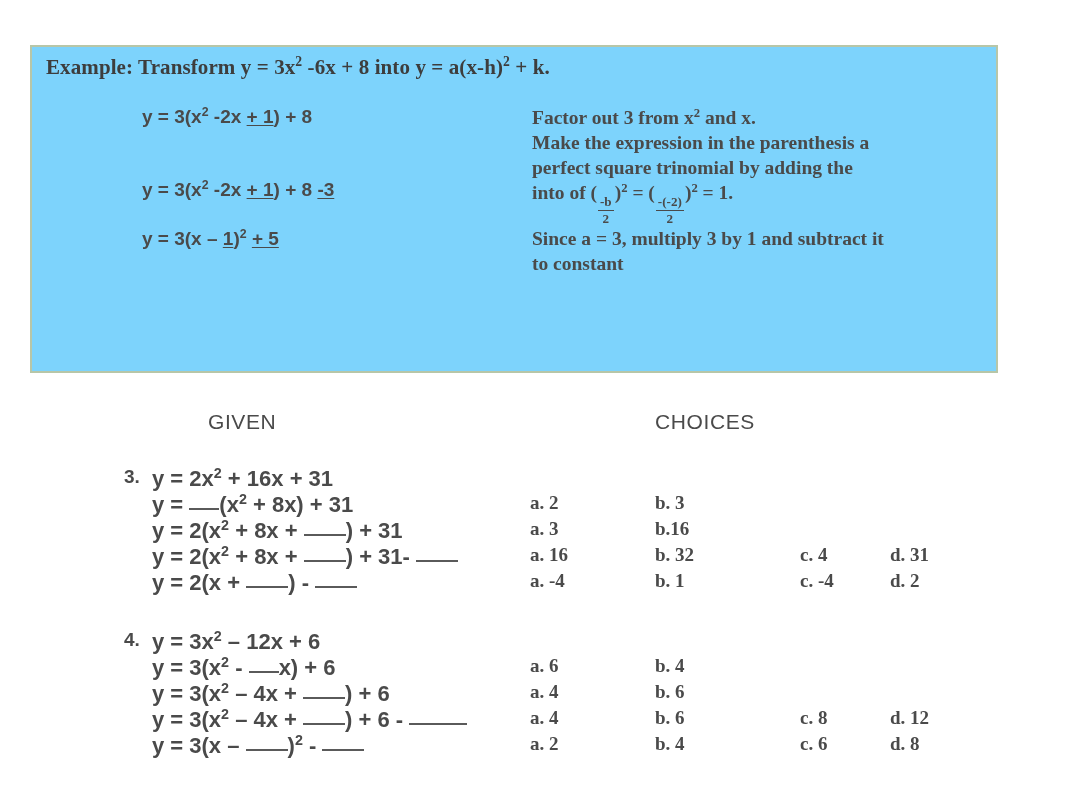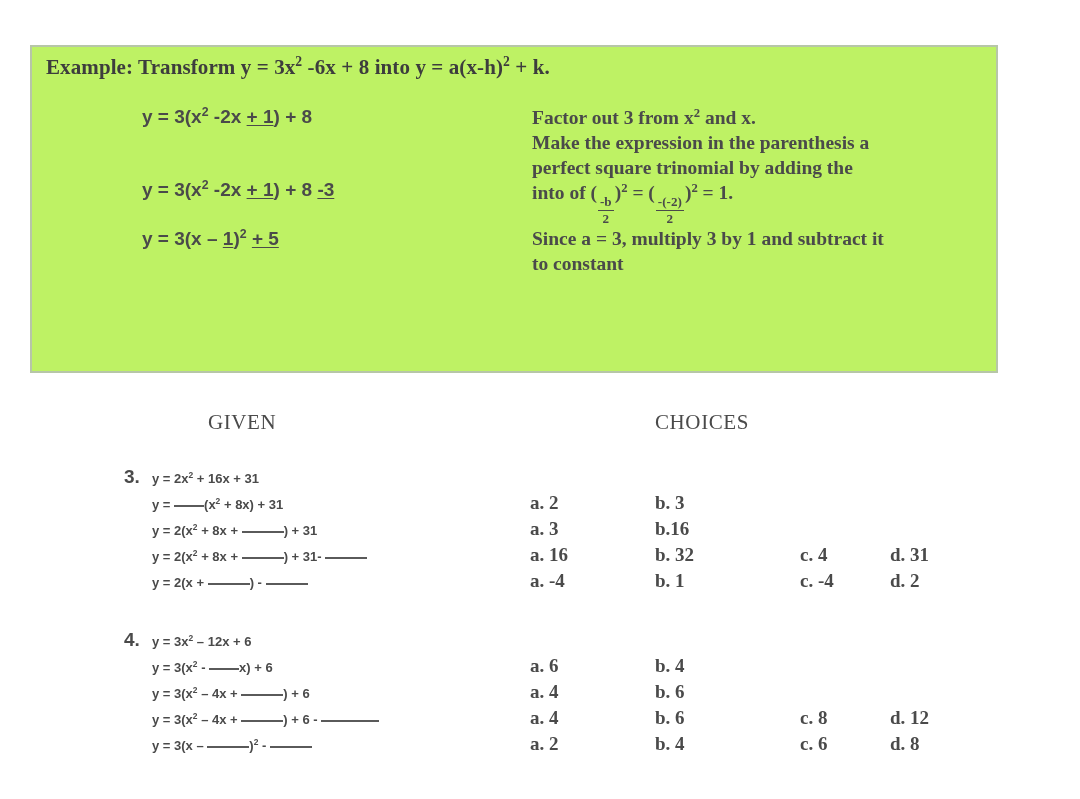--- a/index.html
+++ b/index.html
@@ -19,21 +19,21 @@
   }
 
   
   #example-box {
     position: absolute;
     left: 30px;
     top: 45px;
     width: 968px;
     height: 328px;
     border: 2px solid #b7c6a8;
-    background: #bef264;
+    background: #7dd3fc;
   }
 
   #example-title {
     position: absolute;
     left: 14px;
     top: 8px;
     font-family: "Liberation Serif", serif;
     font-weight: bold;
     font-size: 21px;
     color: #3d3d3d;
@@ -100,21 +100,21 @@
   .frac .den {
     font-size: 0.82em;
     padding-top: 1px;
     line-height: 1.05;
   }
 
   
   #col-headers { position: absolute; left: 0; top: 410px; width: 100%; }
   .col-header {
     position: absolute;
-    font-family: Liberation Serif, serif;
+    font-family: Liberation Sans, sans-serif;
     font-size: 21px;
     color: #4a4a4a;
     letter-spacing: 0.6px;
   }
   #header-given { left: 208px; }
   #header-choices { left: 655px; }
 
   
   .question { position: absolute; left: 0; width: 100%; }
   #question-3 { top: 466px; }
@@ -130,21 +130,21 @@
     color: #4a4a4a;
   }
 
   .q-given {
     position: absolute;
     left: 152px;
     top: 0;
     width: 340px;
     font-family: "Liberation Sans", sans-serif;
     font-weight: bold;
-    font-size: 13px;
+    font-size: 22px;
     color: #4a4a4a;
     line-height: 26px;
   }
   .q-line { white-space: nowrap; }
 
   .blank {
     display: inline-block;
     border-bottom: 2px solid #5a5a5a;
     vertical-align: 2px;
   }

